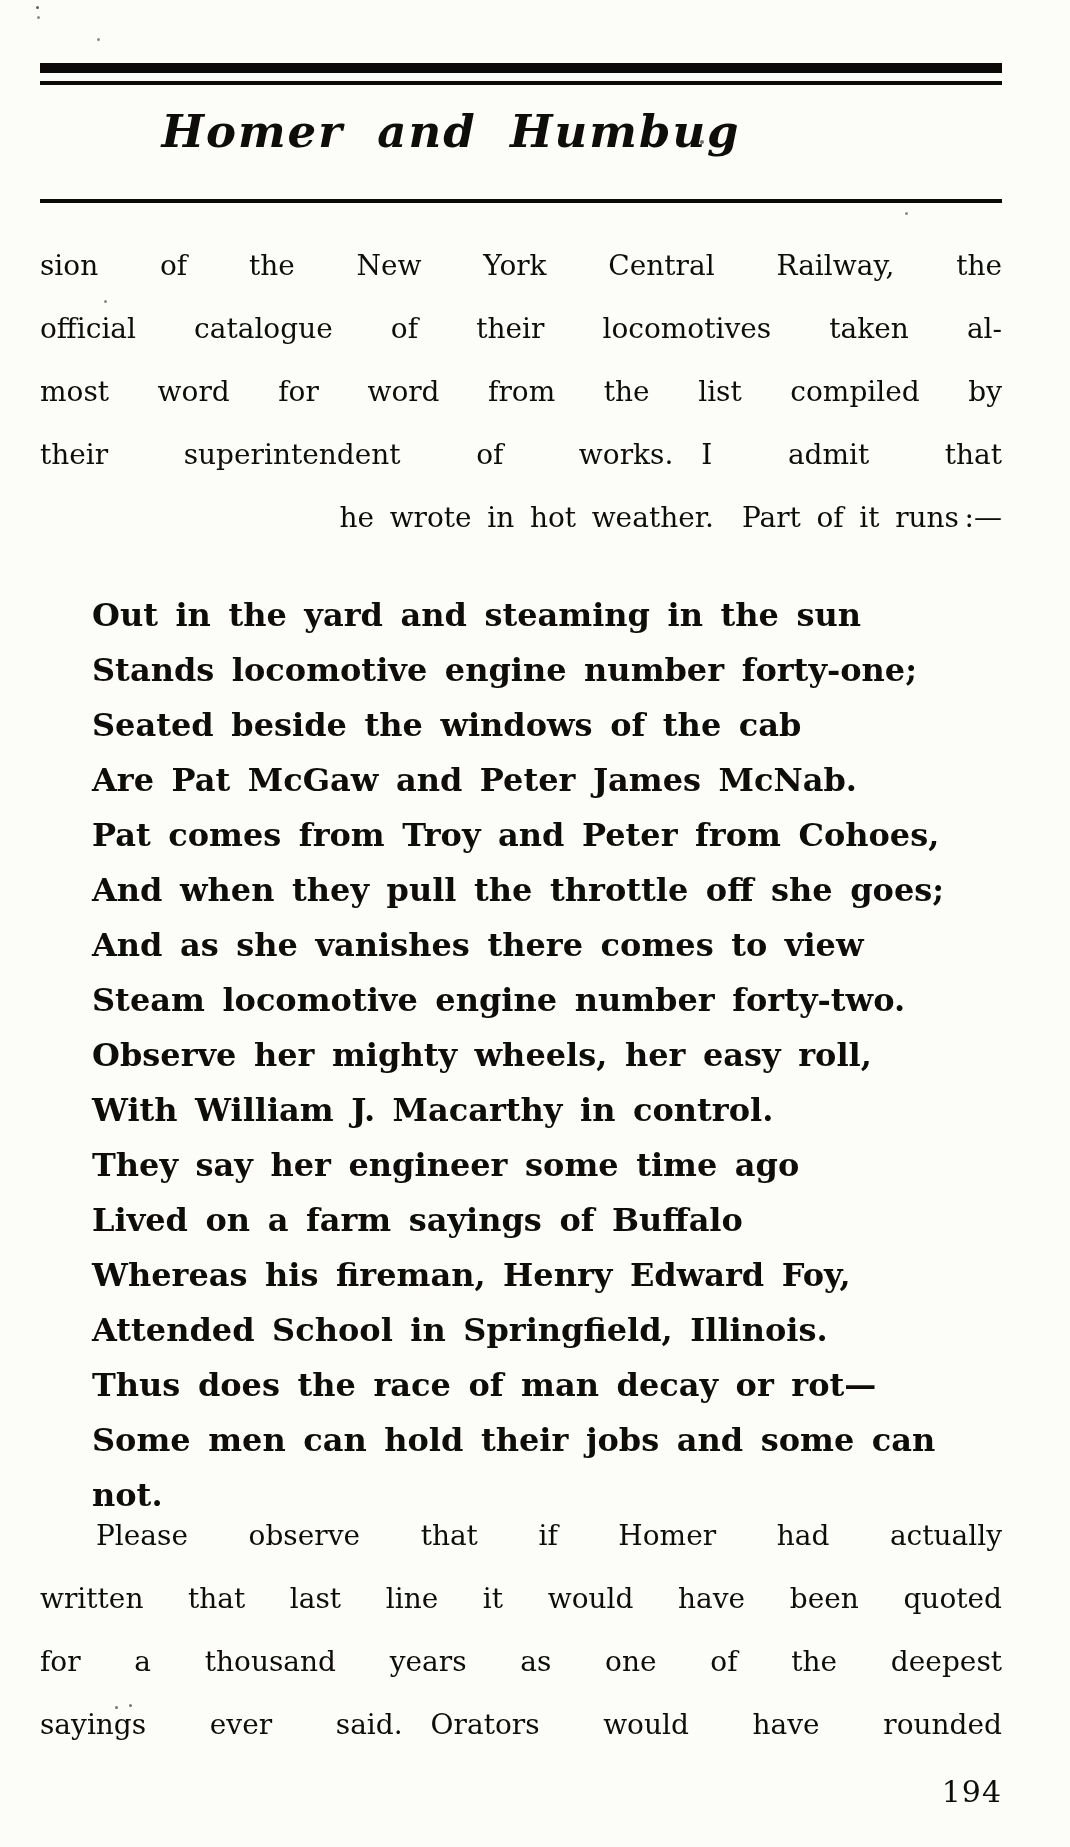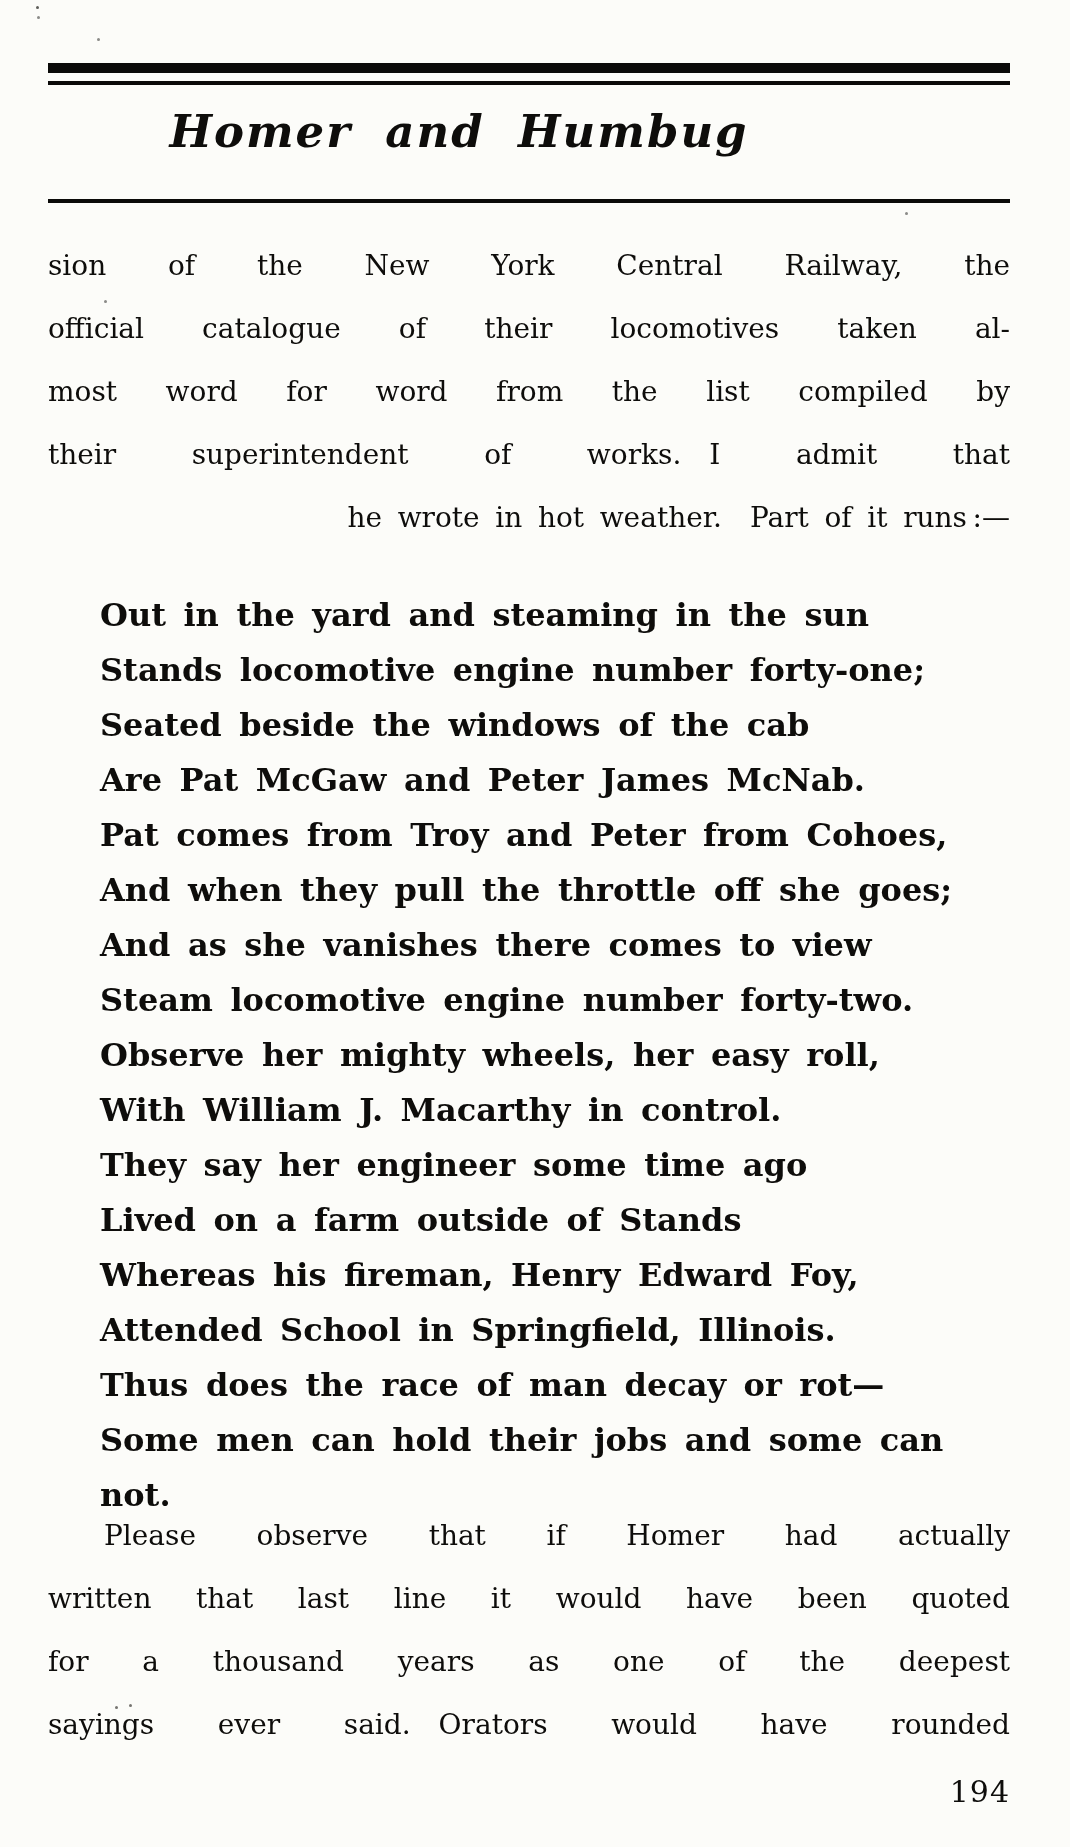--- a/index.html
+++ b/index.html
@@ -5,21 +5,21 @@
   html,body{margin:0;padding:0;background:#e8e8e4;}
   .page{
     position:relative;
     width:1070px;height:1847px;
     margin:0 auto;
     background:#fcfcf9;
     overflow:hidden;
     color:#0e0d0b;
     font-family:"DejaVu Serif","Liberation Serif",serif;
   }
-  .col{position:absolute;left:48px;width:962px;}
+  .col{position:absolute;left:40px;width:962px;}
 
   .rule{background:#0b0a09;}
   .rule-thick{top:63px;height:10px;}
   .rule-thin{top:81px;height:4px;}
   .rule-mid{top:199px;height:4px;}
 
   .title{
     top:104px;
     text-align:center;
     padding-right:140px;
@@ -92,21 +92,21 @@
     <div class="poem-line">Stands locomotive engine number forty-one;</div>
     <div class="poem-line">Seated beside the windows of the cab</div>
     <div class="poem-line">Are Pat McGaw and Peter James McNab.</div>
     <div class="poem-line">Pat comes from Troy and Peter from Cohoes,</div>
     <div class="poem-line">And when they pull the throttle off she goes;</div>
     <div class="poem-line">And as she vanishes there comes to view</div>
     <div class="poem-line">Steam locomotive engine number forty-two.</div>
     <div class="poem-line">Observe her mighty wheels, her easy roll,</div>
     <div class="poem-line">With William J. Macarthy in control.</div>
     <div class="poem-line">They say her engineer some time ago</div>
-    <div class="poem-line">Lived on a farm outside of Stands</div>
+    <div class="poem-line">Lived on a farm sayings of Buffalo</div>
     <div class="poem-line">Whereas his fireman, Henry Edward Foy,</div>
     <div class="poem-line">Attended School in Springfield, Illinois.</div>
     <div class="poem-line">Thus does the race of man decay or rot—</div>
     <div class="poem-line">Some men can hold their jobs and some can not.</div>
   </div>
 
   <div class="col bodytext para2">
     <div class="jline firstline-indent">Please observe that if Homer had actually</div>
     <div class="jline">written that last line it would have been quoted</div>
     <div class="jline">for a thousand years as one of the deepest</div>

